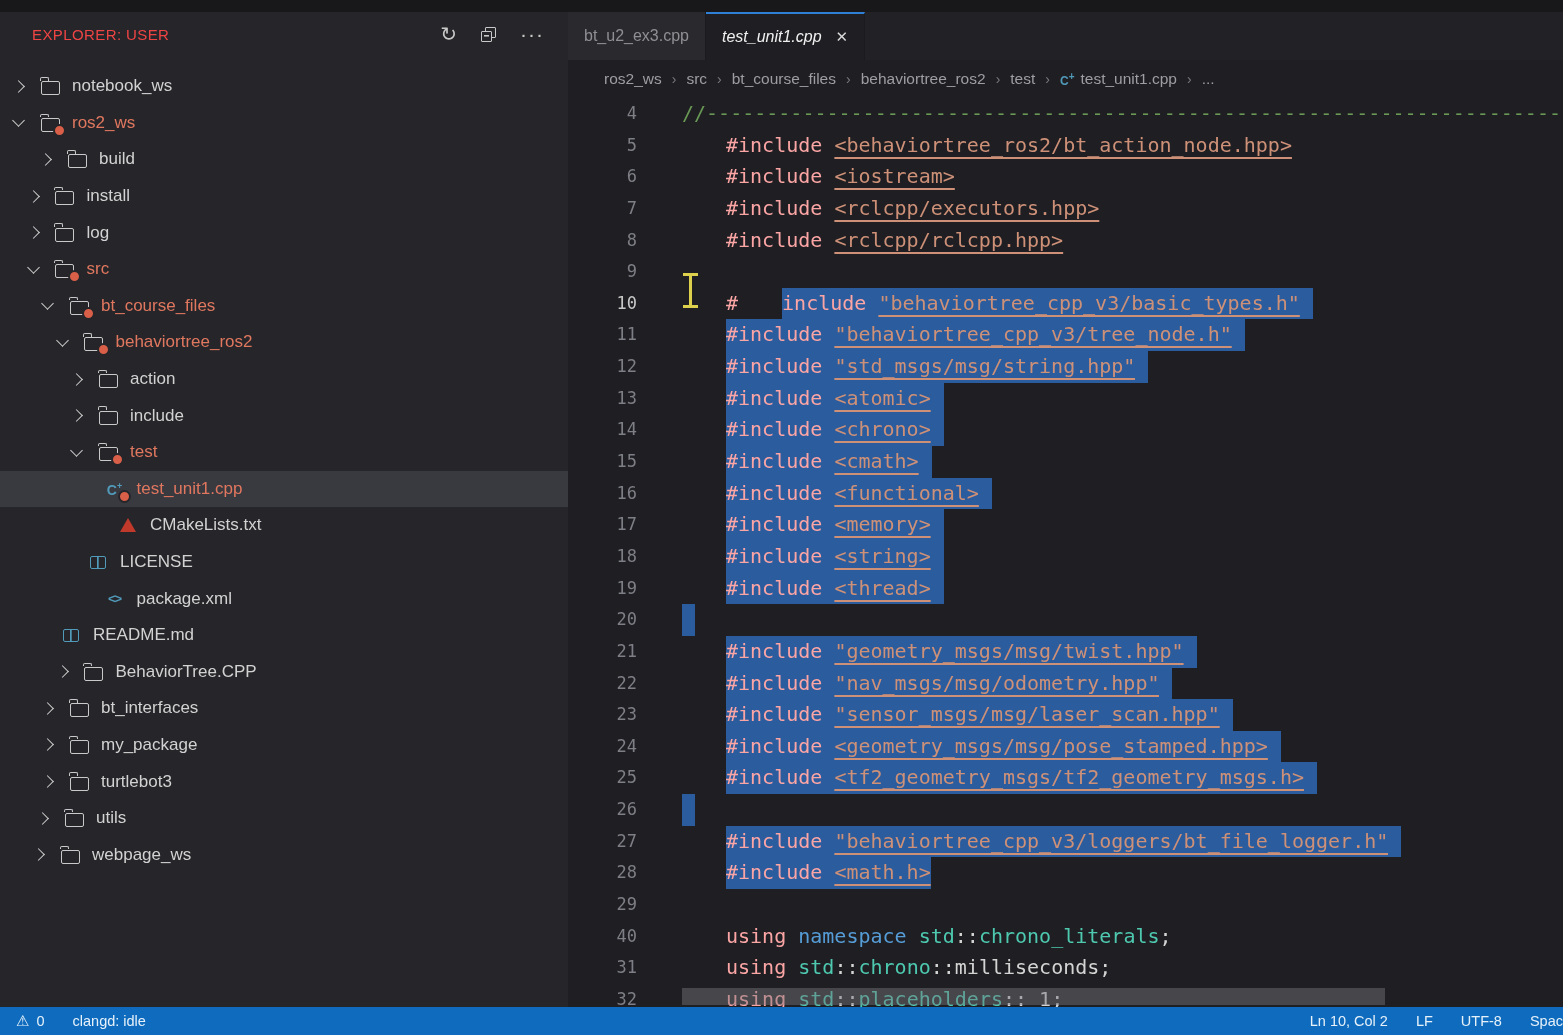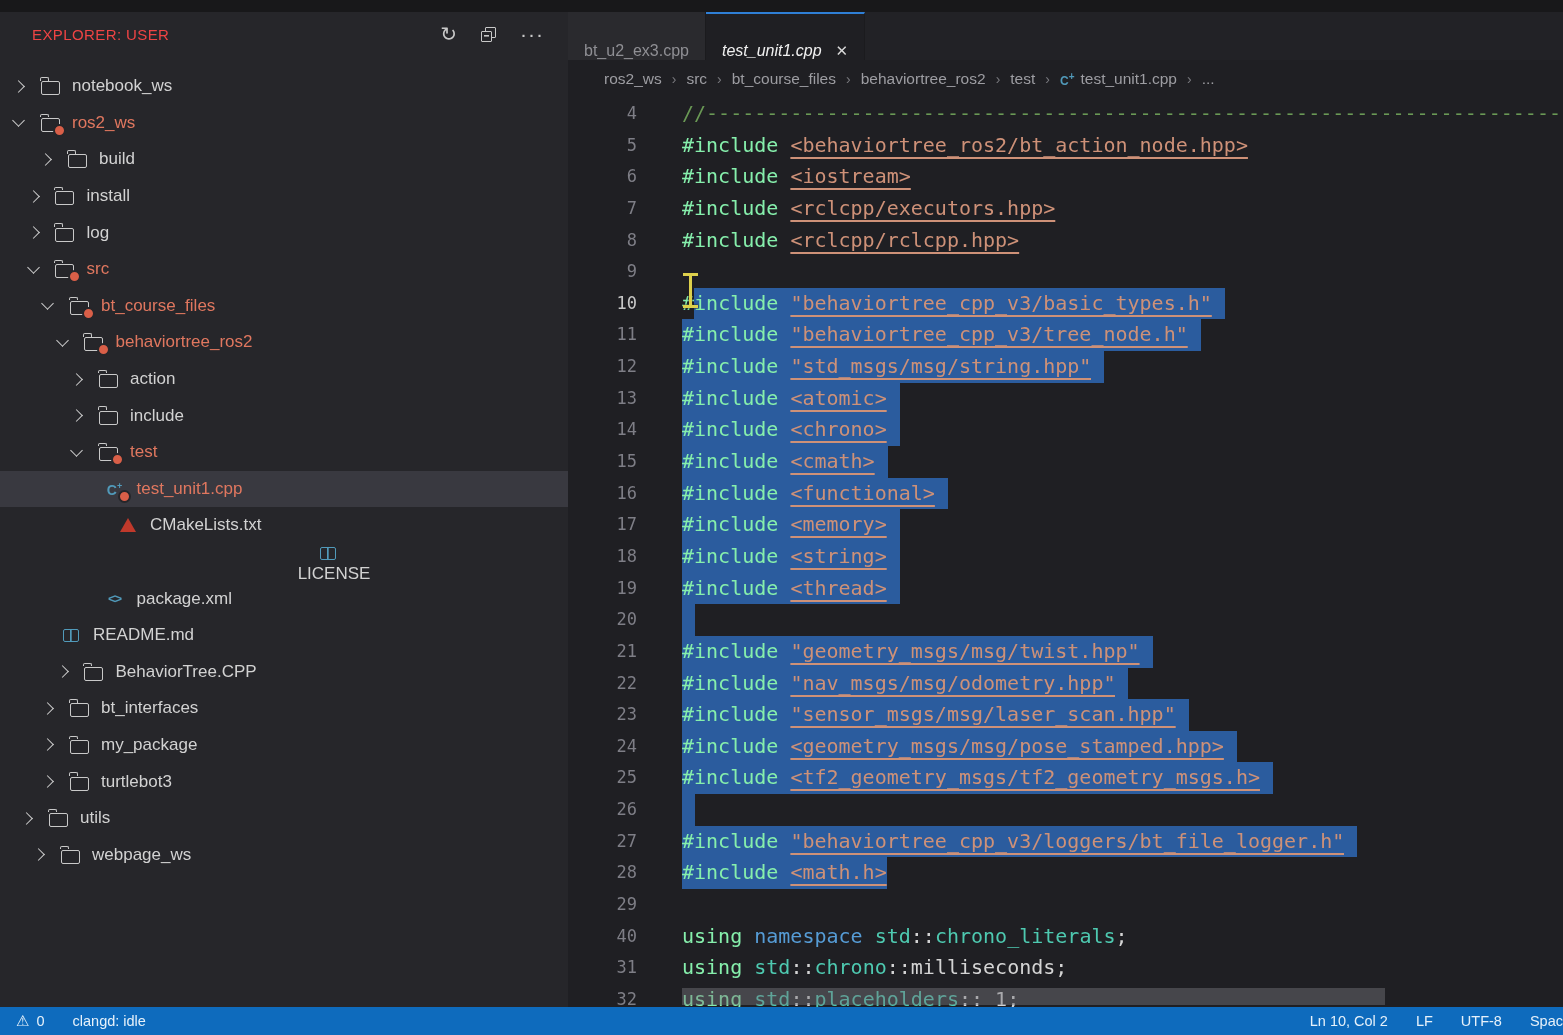--- a/index.html
+++ b/index.html
@@ -34,38 +34,38 @@
   .ic-cpp sup{font-size:9px;}
   .ic-cmake{width:0;height:0;border-left:8px solid transparent;border-right:8px solid transparent;border-bottom:14px solid #c0392b;}
   .ic-book{width:14px;height:11px;border:1.7px solid #519aba;border-radius:2px;
         background:linear-gradient(#519aba,#519aba) center/1.7px 11px no-repeat;}
   .ic-xml{color:#519aba;font-weight:bold;font-size:13px;letter-spacing:-1px;}
   .git-badge{position:absolute;right:-6px;bottom:-5px;width:9px;height:9px;border-radius:50%;
         background:#d95f48;border:2.2px solid #26262a;}
   
   .editor{position:absolute;left:568px;top:12px;width:995px;height:995px;background:#1f1f23;overflow:hidden;}
   .tabbar{display:flex;height:48px;background:#222226;}
-  .tab{display:flex;align-items:flex-end;padding:0 16px;font-size:16px;color:#8f8f94;background:#2a2a2e;
+  .tab{display:flex;align-items:center;padding:0 16px;font-size:16px;color:#8f8f94;background:#2a2a2e;
        border-right:1px solid #1b1b1e;cursor:pointer;box-sizing:border-box;}
   .tab.active{background:#1f1f23;color:#f0f0f0;border-top:2.5px solid #2f7fd6;font-style:italic;}
   .tab .close{margin-left:14px;font-style:normal;font-size:15px;color:#d8d8d8;cursor:pointer;}
   .breadcrumb{display:flex;align-items:center;height:38px;padding-left:36px;font-size:15.5px;color:#9d9da2;background:#1f1f23;}
   .bc-item{display:flex;align-items:center;cursor:pointer;}
   .bc-sep{margin:0 10px;color:#79797e;font-size:14px;}
   .bc-ico{color:#519aba;font-weight:bold;font-size:12px;margin-right:6px;}
   
   .code{position:absolute;left:0;top:86px;width:995px;}
   .cl{display:flex;height:31.65px;}
   .ln{flex:0 0 114px;box-sizing:border-box;text-align:right;padding-right:45px;
       font-family:"DejaVu Sans Mono",monospace;font-size:17px;color:#7e7e86;line-height:31.65px;}
   .cl.cur .ln{color:#c8c8c8;}
   .lc{white-space:pre;font-family:"DejaVu Sans Mono",monospace;font-size:20px;}
   .lc span{display:inline-block;height:31.65px;line-height:31.65px;vertical-align:top;white-space:pre;}
   .tk-c{color:#6a9955;}
-  .tk-k{color:#86efac;}
+  .tk-k{color:#fca5a5;margin-left:44px;}
   .tk-s{color:#ce9178;}
   .tk-n{color:#569cd6;}
   .tk-t{color:#4ec9b0;}
   .tk-p{color:#d4d4d4;}
   .u{text-decoration:underline;text-decoration-thickness:1.5px;text-underline-offset:5px;}
   .s1{background:#2b5c9e;}
   .nl{width:13px;background:#2b5c9e;}
   
   .hscroll{position:absolute;left:114px;top:976px;width:703px;height:17px;background:rgba(118,118,124,.45);}
   .ibeam{position:absolute;left:680px;top:273px;width:20px;height:35px;filter:drop-shadow(0 0 1px #222);}
@@ -185,21 +185,21 @@
             <span class="git-badge"></span>
           </span>
           <span class="lbl">test_unit1.cpp</span>
         </div>
         <div class="trow" style="padding-left: 118px;">
           <span class="ticon">
             <span class="ic-cmake"></span>
           </span>
           <span class="lbl">CMakeLists.txt</span>
         </div>
-        <div class="trow" style="padding-left: 88px; flex-direction: column;">
+        <div class="trow" style="padding-left: 88px;">
           <span class="ticon">
             <span class="ic-book"></span>
           </span>
           <span class="lbl">LICENSE</span>
         </div>
         <div class="trow" style="padding-left: 104.5px;">
           <span class="ticon">
             <span class="ic-xml">&lt;&gt;</span>
           </span>
           <span class="lbl">package.xml</span>
@@ -231,21 +231,21 @@
           </span>
           <span class="lbl">my_package</span>
         </div>
         <div class="trow" style="padding-left: 43px;">
           <span class="chev"></span>
           <span class="ticon">
             <span class="ic-folder"></span>
           </span>
           <span class="lbl">turtlebot3</span>
         </div>
-        <div class="trow" style="padding-left: 22px;">
+        <div class="trow" style="padding-left: 38px;">
           <span class="chev"></span>
           <span class="ticon">
             <span class="ic-folder"></span>
           </span>
           <span class="lbl">utils</span>
         </div>
         <div class="trow" style="padding-left: 14px; margin-left: 20px;">
           <span class="chev"></span>
           <span class="ticon">
             <span class="ic-folder"></span>

